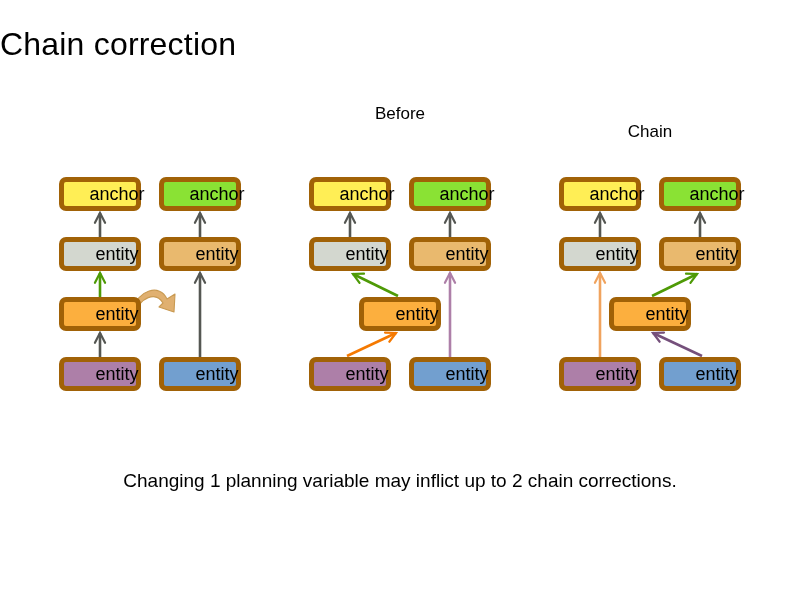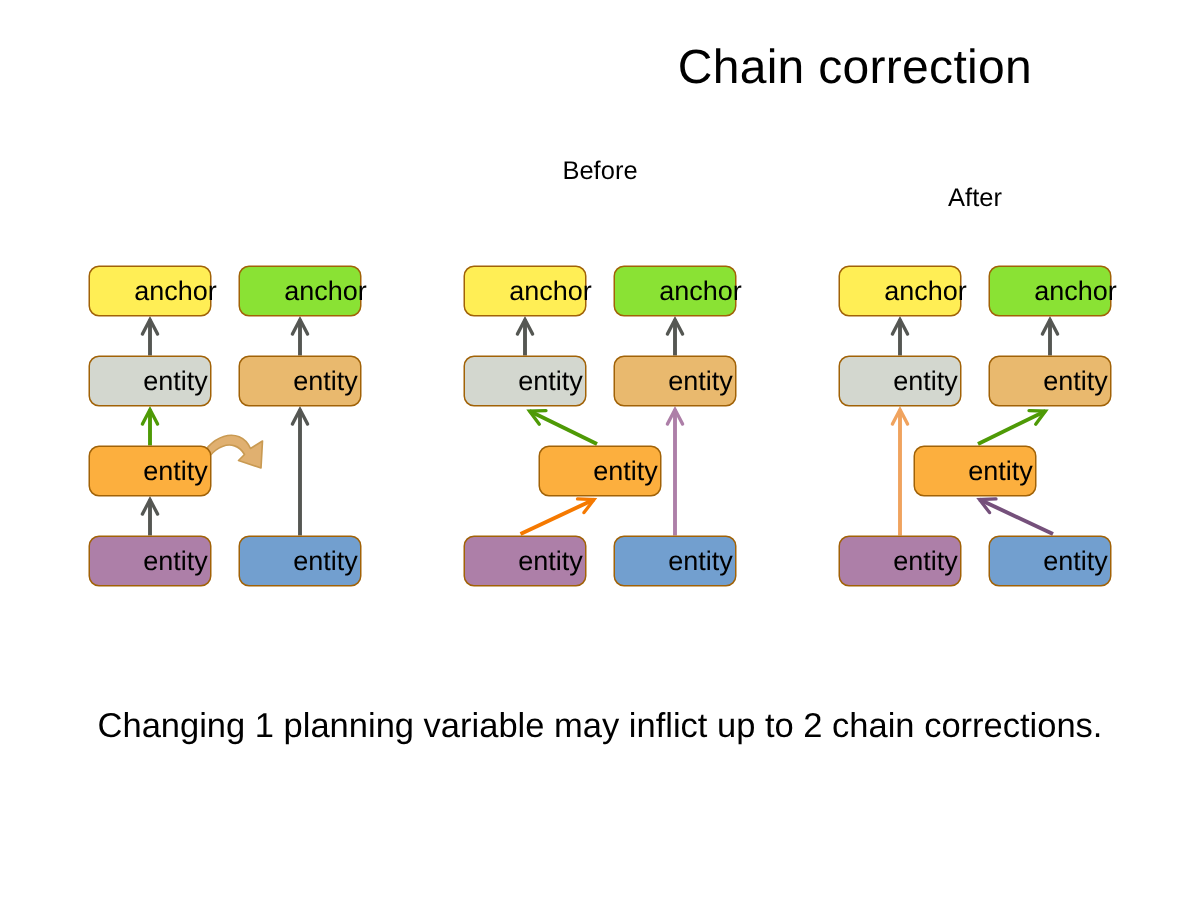--- a/index.html
+++ b/index.html
@@ -18,47 +18,47 @@
     position: absolute;
     left: 0; top: 0;
     width: 800px;
     height: 600px;
   }
   .title {
     position: absolute;
     left: 0;
     top: 26px;
     width: 688px;
-    text-align: right;
+    text-align: left;
     font-size: 32px;
     color: #000000;
     letter-spacing: 0.2px;
   }
   .panel-label {
     position: absolute;
     font-size: 17px;
     color: #000000;
     text-align: center;
     width: 120px;
   }
   .caption {
     position: absolute;
     left: 0;
     top: 470px;
     width: 800px;
     text-align: center;
-    font-size: 23px;
+    font-size: 19px;
     color: #000000;
   }
   .node {
     position: absolute;
     width: 82px;
     height: 34px;
     box-sizing: border-box;
-    border: 1px solid #a16207;
+    border: 5px solid #a16207;
     border-radius: 7px;
     display: flex;
     align-items: center;
     justify-content: center;
     font-size: 18px;
     color: #000000;
     z-index: 3;
     padding-left: 34px;
   }
   svg.edges {
@@ -72,21 +72,21 @@
   }
 </style>
 </head>
 <body>
 
 <div id="stage">
 
   <div class="title">Chain correction</div>
 
   <div class="panel-label" style="left:340px; top:104px;">Before</div>
-  <div class="panel-label" style="left:590px; top:122px;">After</div>
+  <div class="panel-label" style="left:590px; top:122px;">Chain</div>
 
   <svg class="edges" viewBox="0 0 800 600" xmlns="http://www.w3.org/2000/svg">
     <g id="edge-group">
         <g>
           <line x1="100" y1="237" x2="100" y2="213" stroke="#555753" stroke-width="2.6"></line>
           <path d="M 105.07957093095631 222.75694415057214 L 100 213 L 94.92042906904369 222.75694415057214" fill="none" stroke="#555753" stroke-width="2.2" stroke-linecap="round"></path>
         </g>
         <g>
           <line x1="100" y1="297" x2="100" y2="273" stroke="#4e9a06" stroke-width="2.6"></line>
           <path d="M 105.07957093095631 282.7569441505721 L 100 273 L 94.92042906904369 282.7569441505721" fill="none" stroke="#4e9a06" stroke-width="2.2" stroke-linecap="round"></path>

